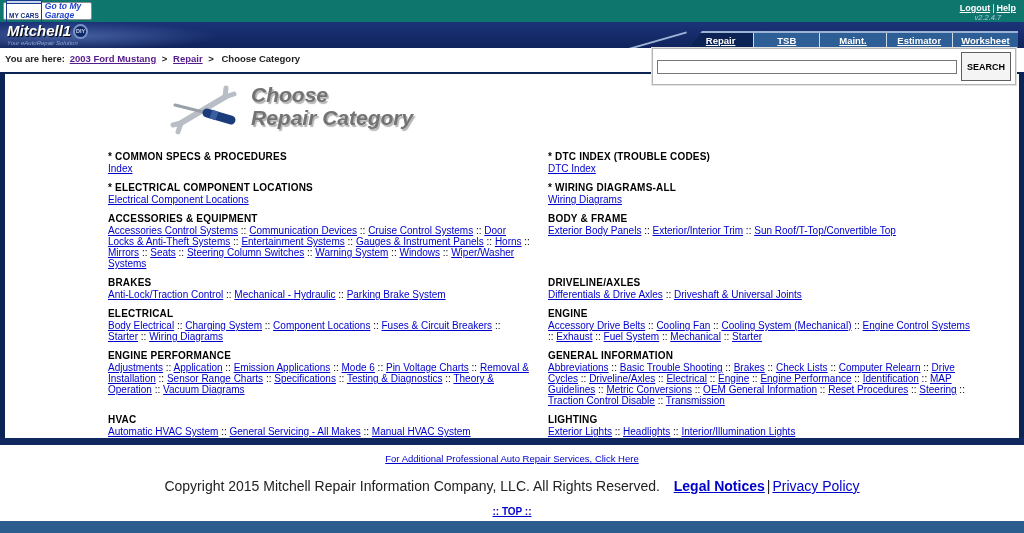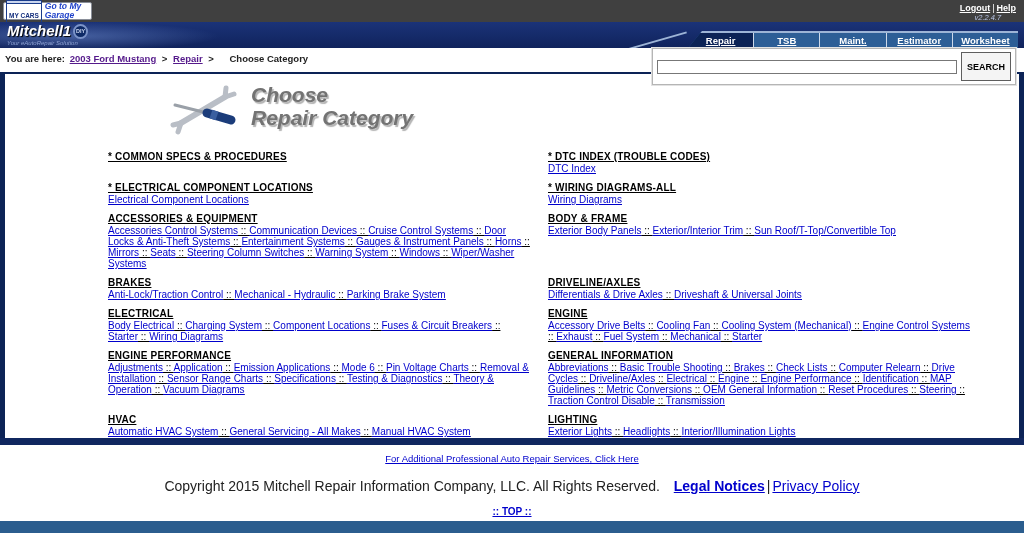--- a/index.html
+++ b/index.html
@@ -1,21 +1,21 @@
 <!DOCTYPE html>
 <html><head>
 <meta charset="utf-8">
 <style>
   * { box-sizing:border-box; margin:0; padding:0; }
   html,body { width:1024px; height:533px; overflow:hidden; }
   body { background:#0b1540; font-family:"Liberation Sans", sans-serif; }
   .page { display:flex; flex-direction:column; width:1024px; height:533px; }
 
   
-  .topbar { height:22px; background:#404040; display:flex; justify-content:space-between; align-items:flex-start; position:relative; flex:0 0 auto; }
+  .topbar { height:22px; background:#0f766e; display:flex; justify-content:space-between; align-items:flex-start; position:relative; flex:0 0 auto; }
   .mycars-btn { margin:2px 0 0 3px; background:#fff; border:1px solid #8a8f99; border-radius:2px; display:flex; align-items:center; gap:3px; padding:1px 4px 1px 2px; height:18px; cursor:pointer; text-decoration:none; }
   .plate { border:1px solid #1a3c8c; border-radius:1px; text-align:center; overflow:hidden; }
   .plate-strip { height:3px; background:#c9d5ee; border-bottom:1px solid #1a3c8c; }
   .plate-text { font-size:6.5px; font-weight:bold; color:#16307e; padding:0 2px; line-height:7px; }
   .goto { color:#1f41c9; font-weight:bold; font-style:italic; font-size:8.5px; line-height:1.05; width:42px; }
   .topbar-right { text-align:center; padding:3px 8px 0 0; }
   .top-links { font-size:9px; }
   .top-links a { color:#fff; font-weight:bold; text-decoration:underline; cursor:pointer; }
   .top-sep { color:#fff; margin:0 2px; }
   .version { color:#b9c6e8; font-style:italic; font-size:7.5px; }
@@ -32,32 +32,32 @@
   .tabstrip { position:absolute; right:6px; bottom:0; width:330px; height:17px; background:#2d5e96; display:flex; clip-path:polygon(14px 0,100% 0,100% 100%,0 100%); border-top:2px solid #9db4d6; }
   .tab { flex:1; display:flex; align-items:center; justify-content:center; color:#fff; font-size:9.5px; font-weight:bold; text-decoration:underline; border-left:1px solid #cdd9ea; cursor:pointer; }
   .tab:first-child { border-left:none; }
   .tab.active { background:#0c2356; }
 
   
   .subheader { height:26px; background:#fff; position:relative; border-bottom:2px solid #0c2356; flex:0 0 auto; }
   .breadcrumb { position:absolute; left:5px; top:5px; font-size:9.5px; font-weight:bold; color:#222; }
   .crumb-link { color:#551a8b; text-decoration:underline; cursor:pointer; margin:4px 2px; }
   .crumb-sep { color:#222; margin:0 1px; }
-  .crumb-current { color:#222; margin-left:12px; }
+  .crumb-current { color:#222; margin-left:4px; }
   .searchwrap { position:absolute; right:8px; top:0; border:1px solid #b5b5b5; outline:1px solid #e2e2e2; background:#fff; padding:3px 4px; display:flex; gap:4px; align-items:center; }
   .search-input { width:300px; height:14px; border:1px solid #777; font-size:10px; padding:0 2px; font-family:inherit; }
   .search-btn { height:29px; font-size:9px; font-weight:bold; color:#000; border:1px solid #5e5e5e; background:#f4f4f4; padding:0 5px; font-family:inherit; cursor:pointer; }
 
   
   .content { flex:1 1 auto; background:#fff; border-left:5px solid #0c2356; border-right:5px solid #0c2356; overflow:hidden; }
   .title-block { display:flex; align-items:flex-start; margin:9px 0 0 160px; gap:10px; height:54px; }
   .tools-icon { flex:0 0 auto; }
   .title-text { font-style:italic; font-weight:bold; color:#737373; font-size:21px; line-height:1.1; text-shadow:1.5px 1.5px 1px #b3b3b3; }
   .cat-grid { display:grid; grid-template-columns:440px 440px; margin:14px 0 0 103px; row-gap:8px; align-items:start; }
-  .cat-cell { padding-right:16px;text-decoration:underline; }
+  .cat-cell { padding-right:16px; }
   .cat-title { font-size:10px; font-weight:bold; color:#000; letter-spacing:.2px; margin-bottom:1px; }
   .cat-links { font-size:10px; line-height:11px; }
   .cat-link { color:#0000cc; text-decoration:underline; cursor:pointer; }
   .sep { color:#000; }
 
   
   .footer { flex:0 0 auto; }
   .footer-bar-top { height:7px; background:#10275f; }
   .footer-white { background:#fff; text-align:center; padding:3px 0 2px; }
   .footer-link { font-size:9.5px; color:#0000cc; text-decoration:underline; cursor:pointer; }
@@ -127,20 +127,21 @@
         <line x1="46" y1="31" x2="52" y2="33" stroke="#3a5fa0" stroke-width="9" stroke-linecap="butt"></line>
       </svg>
       <div class="title-text">
         <div>Choose</div>
         <div>Repair Category</div>
       </div>
     </div>
     <div class="cat-grid" id="catGrid">
         <div class="cat-cell">
           <div class="cat-title">* COMMON SPECS &amp; PROCEDURES</div>
+          <div class="cat-links"><a class="cat-link">Index</a></div>
         </div>
         <div class="cat-cell">
           <div class="cat-title">* DTC INDEX (TROUBLE CODES)</div>
           <div class="cat-links"><a class="cat-link">DTC Index</a></div>
         </div>
         <div class="cat-cell">
           <div class="cat-title">* ELECTRICAL COMPONENT LOCATIONS</div>
           <div class="cat-links"><a class="cat-link">Electrical Component Locations</a></div>
         </div>
         <div class="cat-cell">

